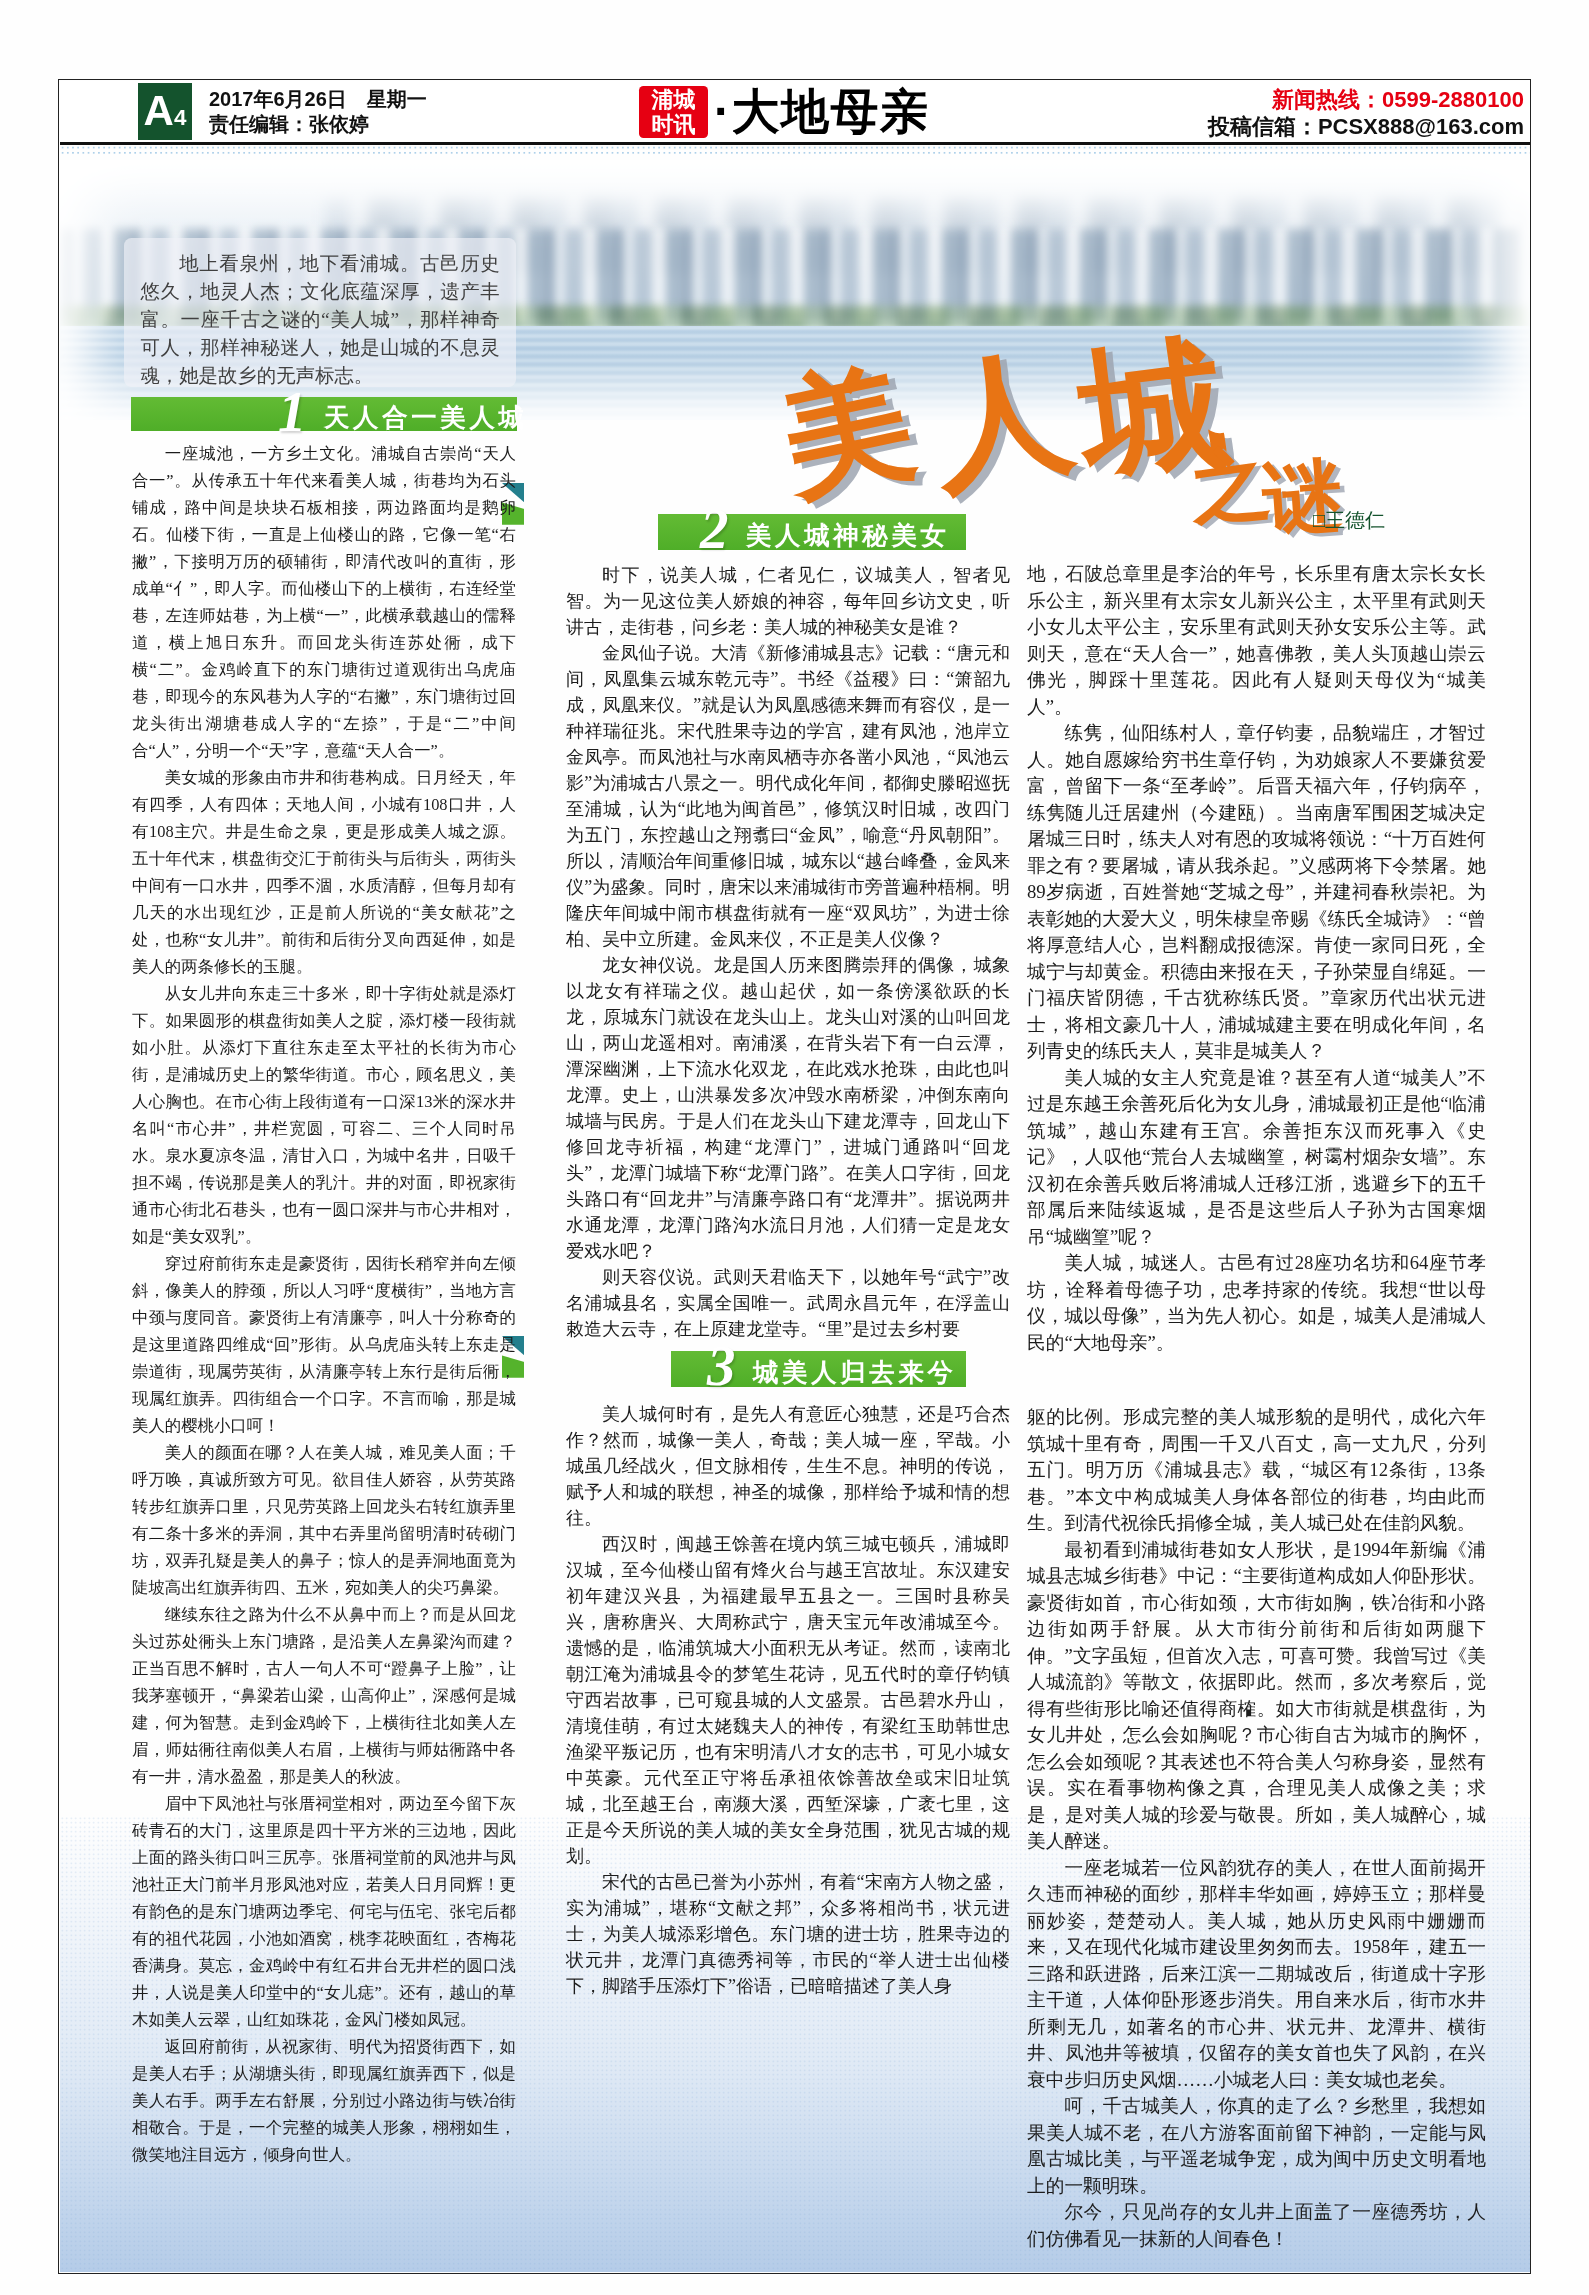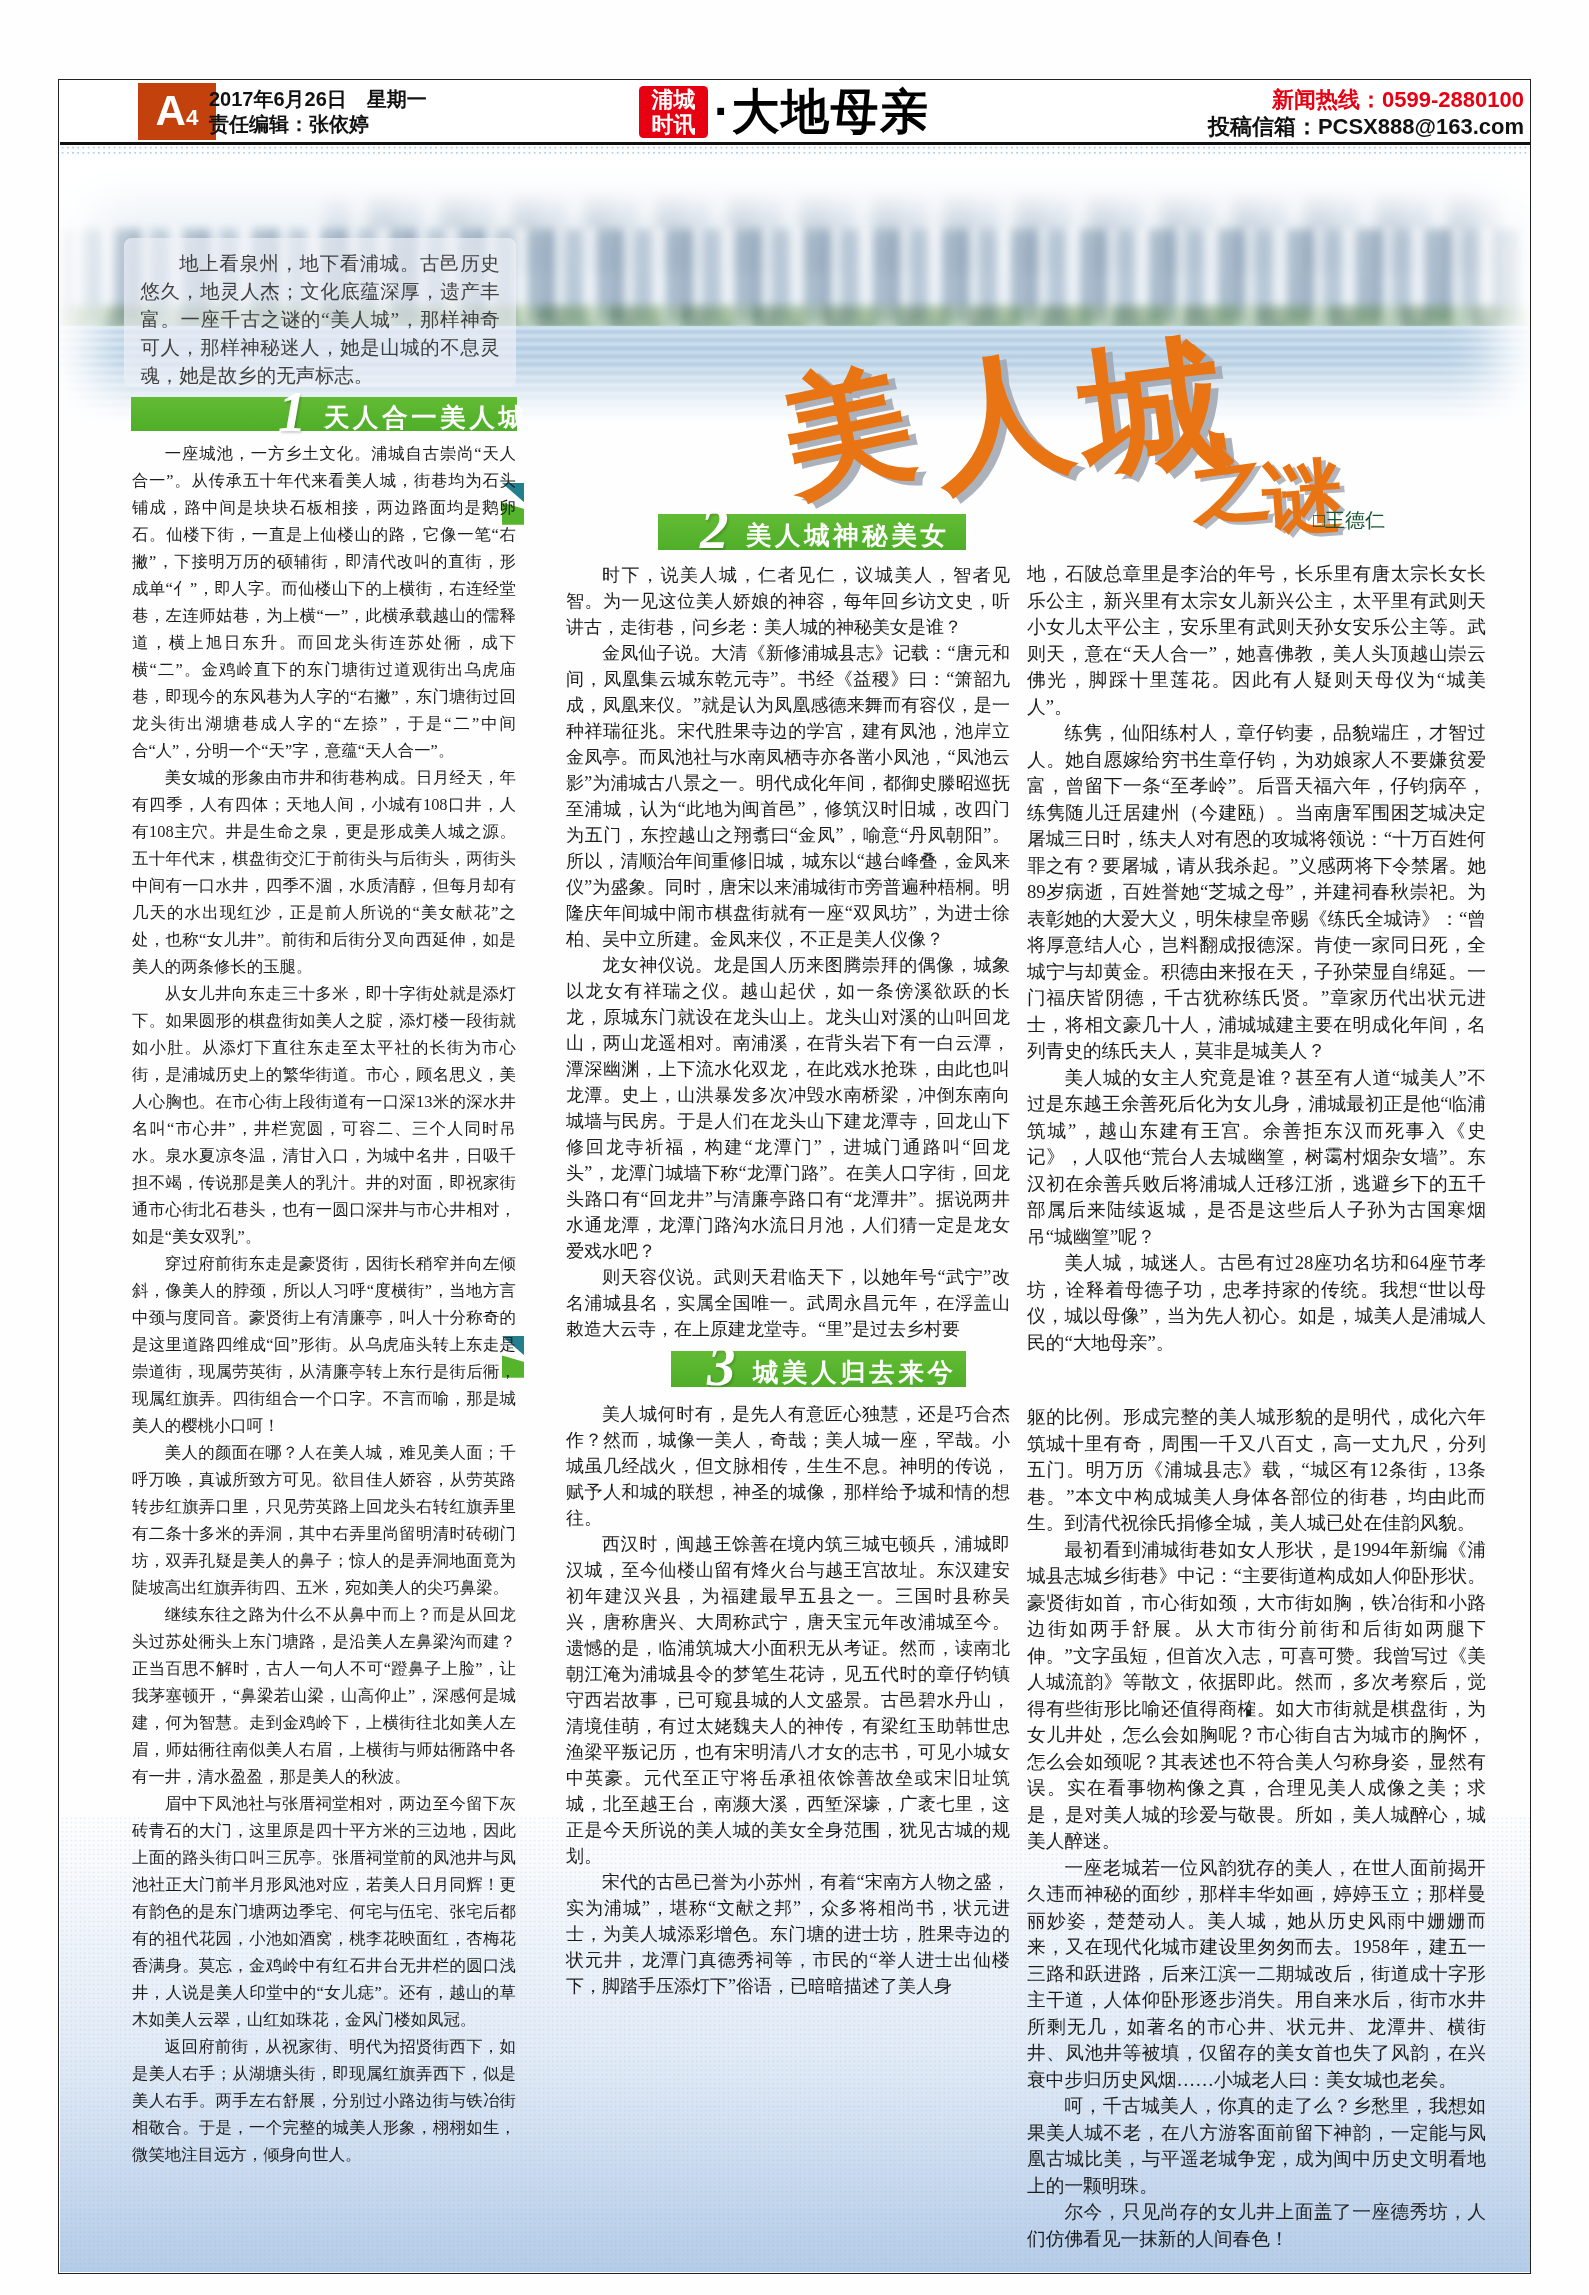--- a/index.html
+++ b/index.html
@@ -3,21 +3,21 @@
 <meta charset="utf-8">
 <title>A4 文化视界</title>
 <style>
   html,body{margin:0;padding:0;background:#888;}
   .page{position:relative;width:1589px;height:2295px;background:#fefefe;overflow:hidden;
         font-family:"Liberation Serif","DejaVu Serif",serif;color:#1c1c1c;}
   
   .frame{position:absolute;left:58px;top:79px;width:1473px;height:2195px;border:1.5px solid #222;box-sizing:border-box;}
   
   .hdr{position:absolute;left:60px;top:81px;width:1470px;height:61px;border-bottom:3px solid #111;background:#fff;}
-  .a4{position:absolute;left:78px;top:1.5px;width:78px;height:57px;background:#c2410c;color:#fff;
+  .a4{position:absolute;left:78px;top:1.5px;width:54px;height:57px;background:#14532d;color:#fff;
       font-family:"Liberation Sans","DejaVu Sans",sans-serif;font-weight:bold;text-align:center;}
   .a4 .A{font-size:42px;line-height:55px;}
   .a4 .f{font-size:22.4px;}
   .date-block{position:absolute;left:149px;top:6px;font-family:"Liberation Sans","DejaVu Sans",sans-serif;
       font-weight:bold;font-size:20px;line-height:25.4px;color:#111;}
   .masthead{position:absolute;left:579px;top:3px;height:55px;display:flex;align-items:center;}
   .logo-box{width:69px;height:52px;background:#e60012;border-radius:4.5px;color:#fff;text-align:center;
       font-weight:bold;font-size:22px;line-height:25.4px;padding-top:1.5px;box-sizing:border-box;}
   .masthead-title{font-weight:900;font-size:48px;letter-spacing:1.5px;margin-left:6px;color:#000;
       font-family:"Liberation Sans","DejaVu Sans",sans-serif;}

